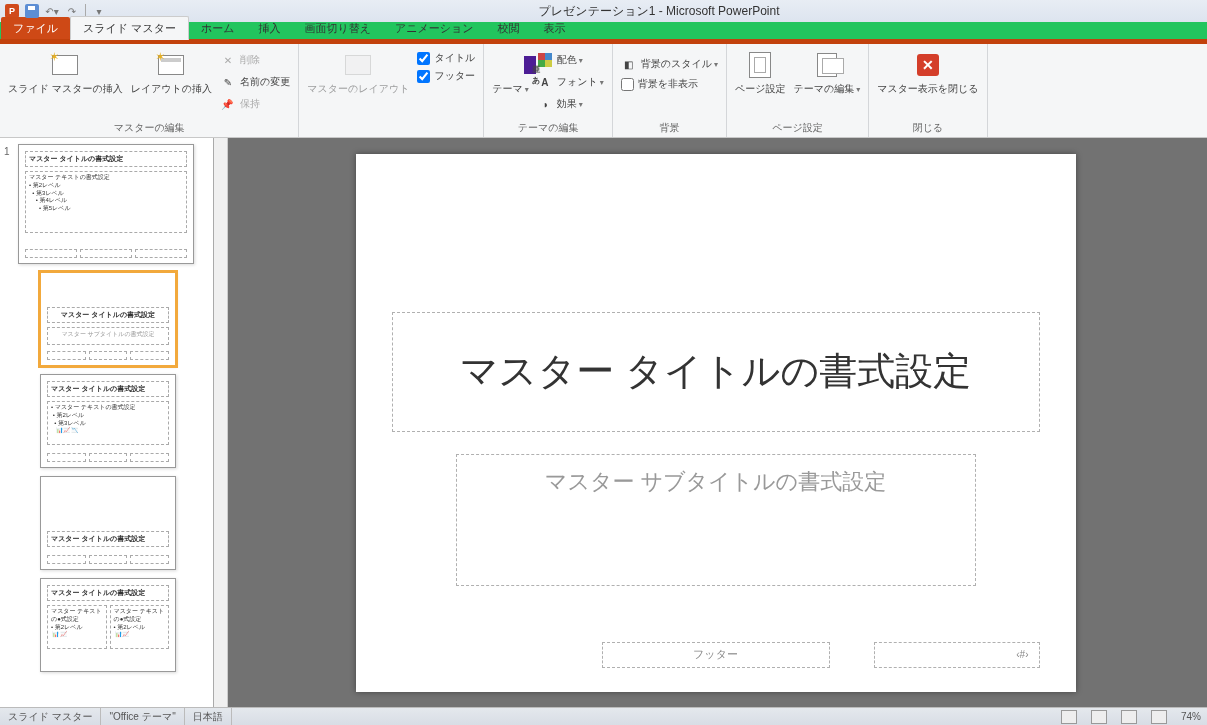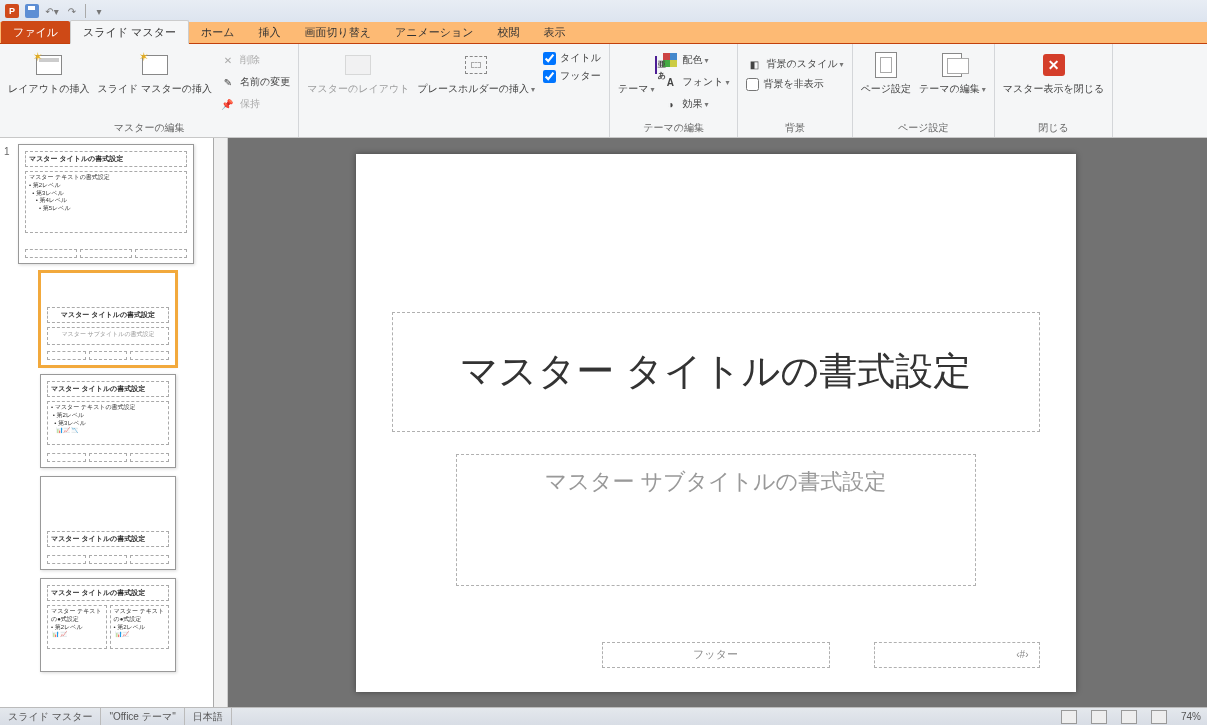--- a/index.html
+++ b/index.html
@@ -10,21 +10,21 @@
 .qa-toolbar { display: flex; align-items: center; padding: 0 2px; }
 .qa-btn { width: 18px; height: 18px; display: flex; align-items: center; justify-content: center; margin: 0 1px; border-radius: 2px; }
 .qa-p { width: 14px; height: 14px; background: #d04a1c; color: #fff; font-size: 9px; font-weight: bold; display: flex; align-items: center; justify-content: center; border-radius: 2px; }
 .qa-save { width: 14px; height: 14px; background: #5d8ed4; border-radius: 2px; position: relative; }
 .qa-save::after { content: ''; position: absolute; top: 2px; left: 3px; width: 7px; height: 4px; background: #fff; }
 .qa-arrow { font-size: 10px; color: #777; }
 .qa-sep { width: 1px; height: 14px; background: #aaa; margin: 0 3px; }
 .title-text { flex: 1; text-align: center; font-size: 12px; color: #333; }
 
 
-.tabstrip { height: 22px; background: #fdba74; border-bottom: 1px solid #c2410c; display: flex; align-items: flex-end; }
+.tabstrip { height: 22px; background: #22c55e; border-bottom: 5px solid #c2410c; display: flex; align-items: flex-end; }
 .tab { padding: 4px 12px 3px; font-size: 11px; color: #333; cursor: default; }
 .tab.file { background: #ce4916; color: #fff; border-radius: 2px 2px 0 0; margin-left: 1px; }
 .tab.active { background: #f5f6f7; border: 1px solid #ccc; border-bottom: 1px solid #f5f6f7; margin-bottom: -1px; border-radius: 2px 2px 0 0; }
 
 
 .ribbon { height: 94px; background: #f5f6f7; border-bottom: 1px solid #c8c8c8; display: flex; }
 .group { border-right: 1px solid #d4d6d9; display: flex; flex-direction: column; padding: 3px 4px 0; }
 .group-body { flex: 1; display: flex; align-items: flex-start; }
 .group-label { text-align: center; font-size: 10px; color: #666; padding: 2px 0 2px; }
 .bigbtn { display: flex; flex-direction: column; align-items: center; padding: 2px 4px; text-align: center; min-width: 44px; }
@@ -40,21 +40,21 @@
 
 
 .ic-slide { width: 26px; height: 20px; border: 1px solid #888; background: #fff; position: relative; }
 .ic-slide::after { content: '✶'; position: absolute; top: -6px; left: -4px; color: #e8b020; font-size: 12px; }
 .ic-layout { width: 26px; height: 20px; border: 1px solid #888; background: #fff; position: relative; }
 .ic-layout::before { content: ''; position: absolute; top: 2px; left: 2px; right: 2px; height: 4px; background: #ccc; }
 .ic-layout::after { content: '✶'; position: absolute; top: -6px; left: -4px; color: #e8b020; font-size: 12px; }
 .ic-master { width: 26px; height: 20px; border: 1px solid #bbb; background: #eee; }
 .ic-ph { width: 22px; height: 18px; border: 1px dashed #888; position: relative; }
 .ic-ph::after { content: ''; position: absolute; inset: 5px; border: 1px dashed #aaa; }
-.ic-theme { width: 22px; height: 18px; background: #fff; border: 1px solid #4c1d95; position: relative; margin-left: 39px; }
+.ic-theme { width: 22px; height: 18px; background: #fff; border: 6px solid #4c1d95; position: relative; margin-left: 39px; }
 .ic-theme span { position: absolute; top: 2px; left: 2px; font-size: 8px; font-weight: bold; }
 .ic-colors { display: flex; flex-wrap: wrap; width: 14px; height: 14px; }
 .ic-colors span { width: 7px; height: 7px; }
 .ic-page { width: 22px; height: 26px; border: 1px solid #888; background: #fff; position: relative; }
 .ic-page::after { content: ''; position: absolute; inset: 4px; border: 1px solid #aaa; }
 .ic-orient { width: 20px; height: 24px; border: 1px solid #888; background: #fff; position: relative; }
 .ic-orient::after { content: ''; position: absolute; left: 4px; top: 4px; width: 20px; height: 14px; border: 1px solid #aaa; background: #fff; }
 .ic-close { width: 22px; height: 22px; background: #d43e2a; border-radius: 3px; display: flex; align-items: center; justify-content: center; color: #fff; font-size: 14px; font-weight: bold; }
 
 
@@ -99,48 +99,49 @@
         <div class="qa-p">P</div>
       </div>
     <div class="qa-btn">
         <div class="qa-save"></div>
       </div>
     <div class="qa-btn qa-arrow">↶▾</div>
     <div class="qa-btn qa-arrow">↷</div>
     <div class="qa-sep"></div>
     <div class="qa-btn qa-arrow">▾</div>
   </div>
+  <div class="title-text">プレゼンテーション1 - Microsoft PowerPoint</div>
 </div>
 
 <div class="tabstrip">
   <div class="tab file">ファイル</div>
   <div class="tab active">スライド マスター</div>
   <div class="tab">ホーム</div>
   <div class="tab">挿入</div>
   <div class="tab">画面切り替え</div>
   <div class="tab">アニメーション</div>
   <div class="tab">校閲</div>
   <div class="tab">表示</div>
 </div>
 
 <div class="ribbon">
 
   <div class="group">
     <div class="group-body">
       <div class="bigbtn">
         <div class="icon">
+            <div class="ic-slide"></div>
+          </div>
+        <div class="lbl">スライド マスターの挿入</div>
+      </div>
+      <div class="bigbtn">
+        <div class="icon">
             <div class="ic-layout"></div>
           </div>
         <div class="lbl">レイアウトの挿入</div>
-      </div>
-      <div class="bigbtn">
-        <div class="icon">
-            <div class="ic-slide"></div>
-          </div>
-        <div class="lbl">スライド マスターの挿入</div>
       </div>
       <div class="smallbtn-col">
         <div class="smallbtn disabled">
             <span class="si">✕</span>
             <span>削除</span>
           </div>
         <div class="smallbtn">
             <span class="si">✎</span>
             <span>名前の変更</span>
           </div>
@@ -153,26 +154,20 @@
     <div class="group-label">マスターの編集</div>
   </div>
 
   <div class="group">
     <div class="group-body">
       <div class="bigbtn" style="opacity:.5">
         <div class="icon">
             <div class="ic-master"></div>
           </div>
         <div class="lbl">マスターのレイアウト</div>
-      </div>
-      <div class="bigbtn">
-        <div class="icon">
-            <div class="ic-ph"></div>
-          </div>
-        <div class="lbl"><span>プレースホルダーの挿入</span><span class="dd">▾</span></div>
       </div>
       <div class="smallbtn-col">
         <label class="chk">
             <input type="checkbox" checked="" style="">
             <span>タイトル</span>
           </label>
         <label class="chk">
             <input type="checkbox" checked="" style="">
             <span>フッター</span>
           </label>

